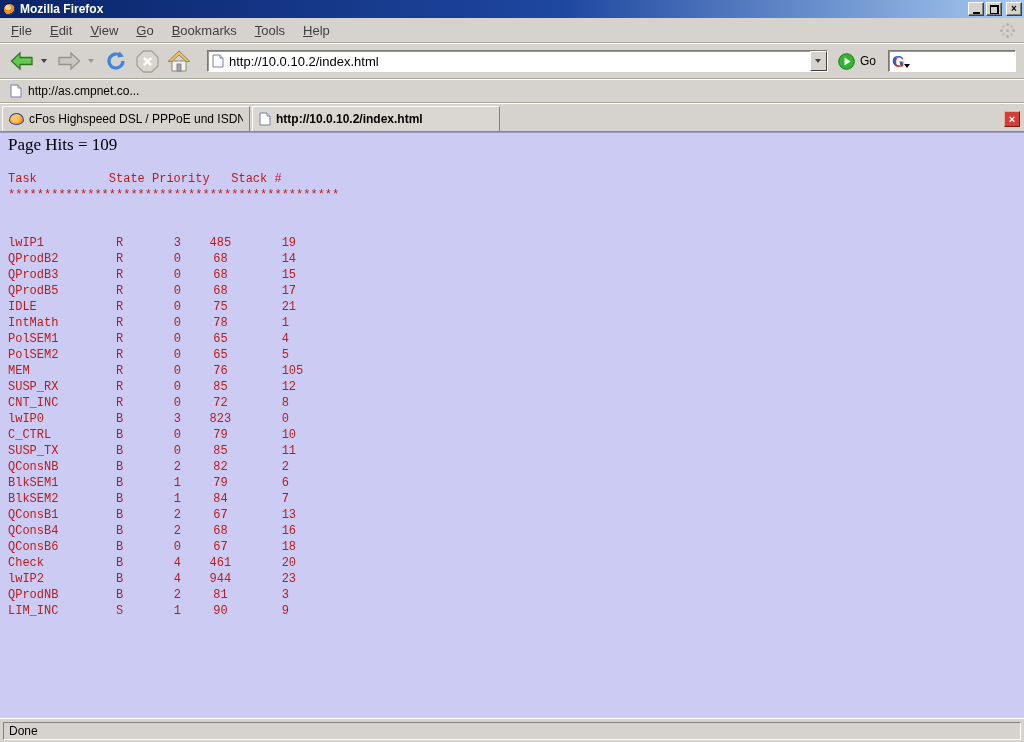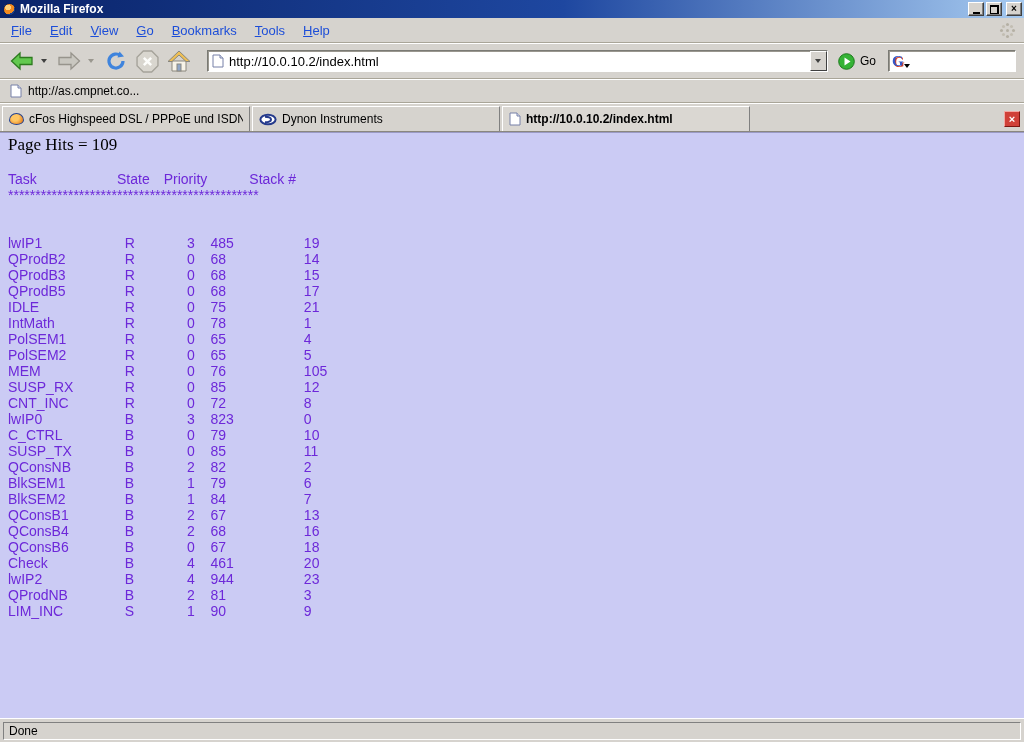--- a/index.html
+++ b/index.html
@@ -23,21 +23,21 @@
   .glyph-min { width:7px; height:2px; background:#000; display:block; margin-top:7px; }
   .glyph-restore { position:relative; width:9px; height:9px; display:block; }
   .glyph-restore::before { content:""; position:absolute; right:0; top:0; width:6px; height:6px;
     border:1px solid #000; border-top-width:2px; background:#d6d3ce; }
   .glyph-restore::after { content:""; position:absolute; left:0; bottom:0; width:6px; height:6px;
     border:1px solid #000; border-top-width:2px; background:#d6d3ce; }
 
   
   .menubar { height:25px; flex:0 0 25px; background:#d6d3ce; display:flex; align-items:center;
     border-bottom:1px solid #a9a598; padding:0 2px; }
-  .menu-item { display:inline-block; padding:3px 9px; font-size:13px; color:#1d4ed8; cursor:default; }
+  .menu-item { display:inline-block; padding:3px 9px; font-size:13px; color:#404040; cursor:default; }
   .menu-item::first-letter { text-decoration:underline; }
   .throbber { margin-left:auto; margin-right:6px; width:18px; height:18px; position:relative; }
   .throbber::before { content:""; position:absolute; left:8px; top:8px; width:3px; height:3px; border-radius:50%;
     background:#b4b0a4;
     box-shadow: 6px 0 0 #b4b0a4, -6px 0 0 #b4b0a4, 0 6px 0 #b4b0a4, 0 -6px 0 #b4b0a4,
       4px 4px 0 #c2beb2, -4px 4px 0 #c2beb2, 4px -4px 0 #c2beb2, -4px -4px 0 #c2beb2; }
 
   
   .navbar { height:36px; flex:0 0 36px; background:#d6d3ce; display:flex; align-items:center;
     border-top:1px solid #fff; border-bottom:1px solid #a9a598; padding:0 8px; gap:4px; }
@@ -77,30 +77,30 @@
   .tab.active { background:#dad7d2; font-weight:bold; }
   .cfos-icon { width:15px; height:12px; flex:0 0 15px; border-radius:50% 50% 50% 50%/60% 60% 40% 40%;
     background: radial-gradient(circle at 40% 35%, #ffc763 0 35%, #e07514 90%); border:1px solid #23418f; }
   .tab-close { margin-left:auto; width:16px; height:16px; background:#d04038; border:1px solid #f2a9a4;
     border-right-color:#7c1612; border-bottom-color:#7c1612; color:#fff; font-weight:bold; font-size:11px;
     line-height:13px; text-align:center; padding:0; cursor:default; margin-bottom:4px; }
 
   
   .content { flex:1; background:#cbcbf4; border-top:1px solid #9a9ac4; overflow:hidden; padding:2px 0 0 8px; }
   .page-hits { font-family:"Liberation Serif", serif; font-size:17px; color:#000; margin-bottom:16px; }
-  .mono { font-family:Liberation Sans, sans-serif; font-size:14px; line-height:16px; color:#6d28d9; }
+  .mono { font-family:Liberation Mono, monospace; font-size:12px; line-height:16px; color:#b91c1c; }
   .thead, .trow { position:relative; height:16px; }
   .th { position:absolute; top:0; white-space:pre; }
   .th-task { left:0; } .th-state { left:14ch; } .th-priority { left:20ch; } .th-stack { left:31ch; }
   .tsep { height:16px; white-space:pre; }
   .tbody { margin-top:32px; }
   .c-task { position:absolute; left:0; }
   .c-state { position:absolute; left:15ch; }
   .c-prio { position:absolute; left:23ch; }
-  .c-stack { position:absolute; left:26ch; width:7ch; text-align:left; }
+  .c-stack { position:absolute; left:26ch; width:7ch; text-align:center; }
   .c-num { position:absolute; left:38ch; }
 
   
   .statusbar { height:24px; flex:0 0 24px; background:#d6d3ce; border-top:1px solid #fff;
     display:flex; align-items:center; padding:2px 3px; }
   .status-panel { flex:1; height:18px; border:1px solid; border-color:#808080 #fff #fff #808080;
     display:flex; align-items:center; padding-left:5px; font-size:12px; color:#000; }
 </style>
 </head>
 <body>
@@ -195,27 +195,20 @@
       </svg>
       <span class="tab-label">http://as.cmpnet.co...</span>
     </span>
   </div>
 
   <div class="tabbar">
     <div class="tab">
       <span class="cfos-icon"></span>
       <span class="tab-label">cFos Highspeed DSL / PPPoE und ISDN CAP...</span>
     </div>
-    <div class="tab">
-      <svg width="18" height="13" viewBox="0 0 18 12">
-        <ellipse cx="9" cy="6" rx="7.6" ry="4.8" fill="#fff" stroke="#253a8c" stroke-width="2"></ellipse>
-        <path d="M6 3.2 Q12 3.2 12 6 Q12 8.8 6 8.8" fill="none" stroke="#253a8c" stroke-width="2"></path>
-      </svg>
-      <span class="tab-label">Dynon Instruments</span>
-    </div>
     <div class="tab active">
       <svg width="12" height="14" viewBox="0 0 12 14">
         <path d="M1 1 H8 L11 4 V13 H1 Z" fill="#fff" stroke="#7780a8"></path>
         <path d="M8 1 L8 4 L11 4" fill="#dfe3f2" stroke="#7780a8"></path>
       </svg>
       <span class="tab-label">http://10.0.10.2/index.html</span>
     </div>
     <button class="tab-close">×</button>
   </div>
 

